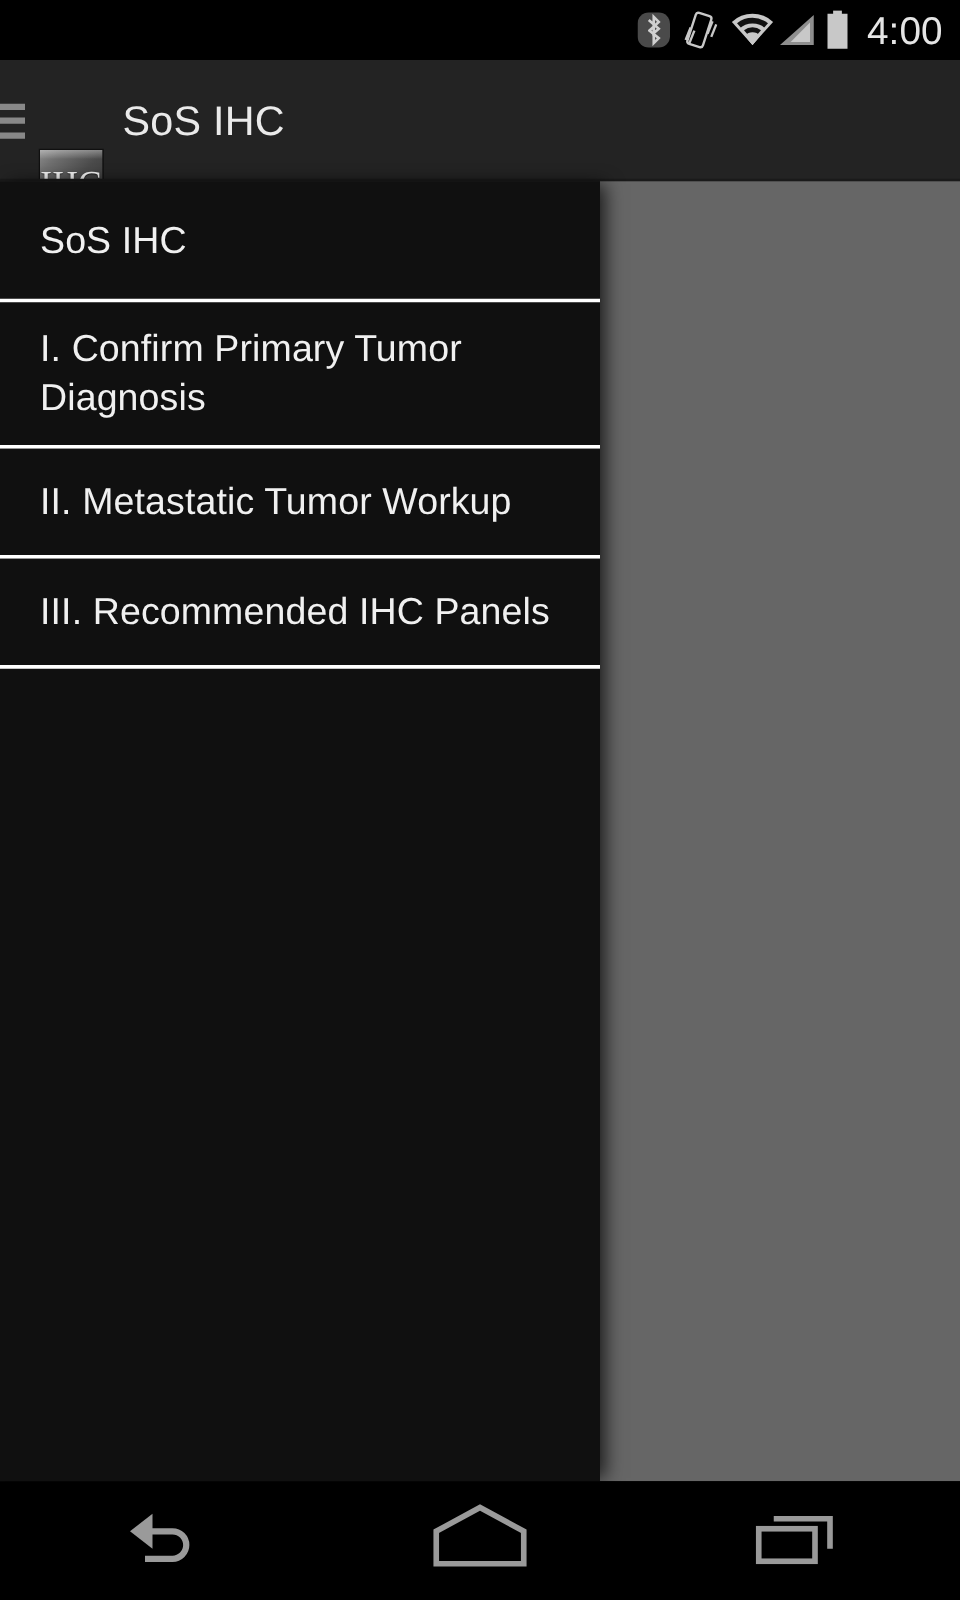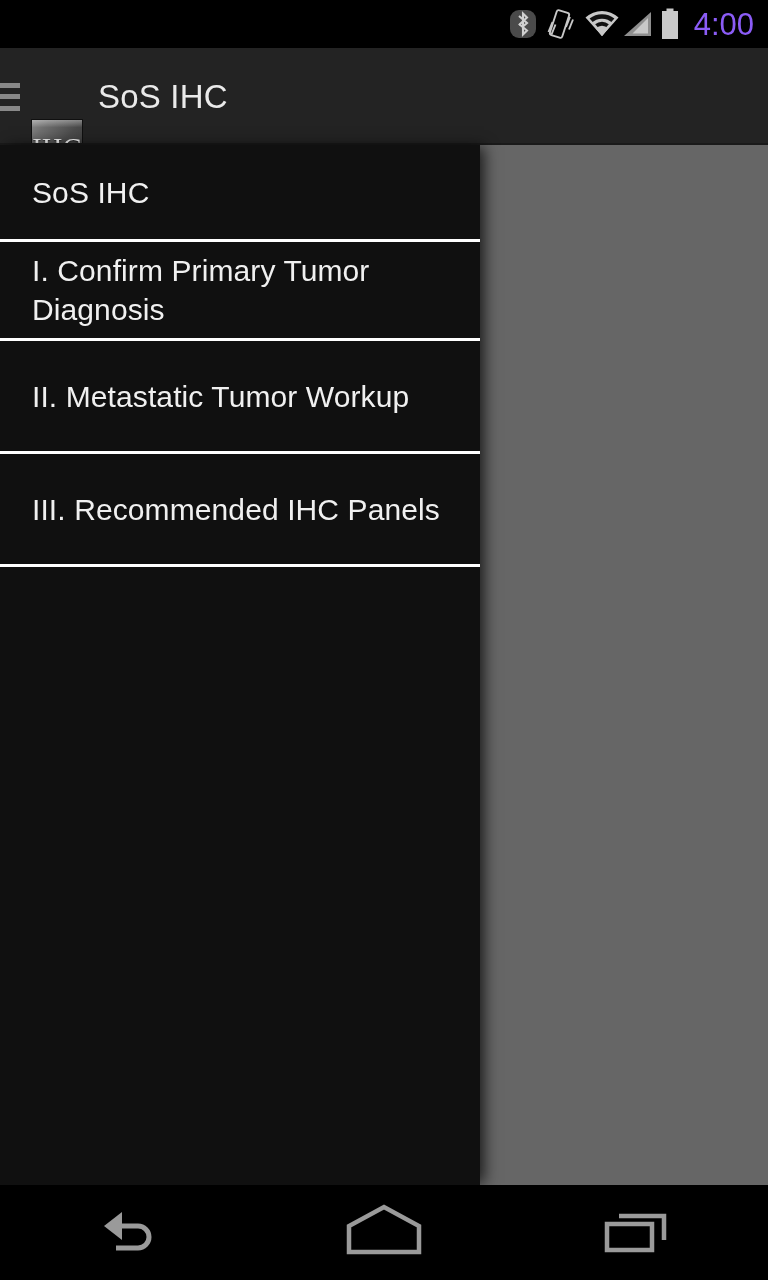--- a/index.html
+++ b/index.html
@@ -34,21 +34,21 @@
     padding-right: 14px;
     box-sizing: border-box;
   }
   .status-icon {
     display: flex;
     align-items: center;
     justify-content: center;
     margin-left: 10px;
   }
   .status-clock {
-    color: #8b5cf6;
+    color: #e5e5e5;
     font-size: 31px;
     line-height: 31px;
     margin-left: 14px;
     letter-spacing: 0px;
     font-weight: 400;
   }
 
   
   #action-bar {
     position: absolute;
@@ -153,21 +153,21 @@
     border-bottom: 3px solid #ffffff;
   }
   .drawer-item .item-label {
     color: #f0f0f0;
     font-size: 30px;
     line-height: 39px;
     font-weight: 400;
     letter-spacing: 0.1px;
   }
   .drawer-item.h1 { height: 97px; }
-  .drawer-item.h2 { height: 113px; }
+  .drawer-item.h2 { height: 88px; }
   .drawer-item.tall { height: 99px; }
   #drawer-filler {
     width: 480px;
     background: #101010;
     flex: 1 1 auto;
   }
   #drawer-list {
     display: flex;
     flex-direction: column;
     height: 1040px;
@@ -262,21 +262,21 @@
 
   <div id="content-scrim"></div>
 
   <div id="nav-drawer">
     <div id="drawer-list">
 
       <div class="drawer-item h1">
         <span class="item-label">SoS IHC</span>
       </div>
 
-      <div class="drawer-item tall" style="height:99px;">
+      <div class="drawer-item tall" style="height:117px;">
         <span class="item-label">I. Confirm Primary Tumor Diagnosis</span>
       </div>
 
       <div class="drawer-item h2">
         <span class="item-label">II. Metastatic Tumor Workup</span>
       </div>
 
       <div class="drawer-item h2">
         <span class="item-label">III. Recommended IHC Panels</span>
       </div>

